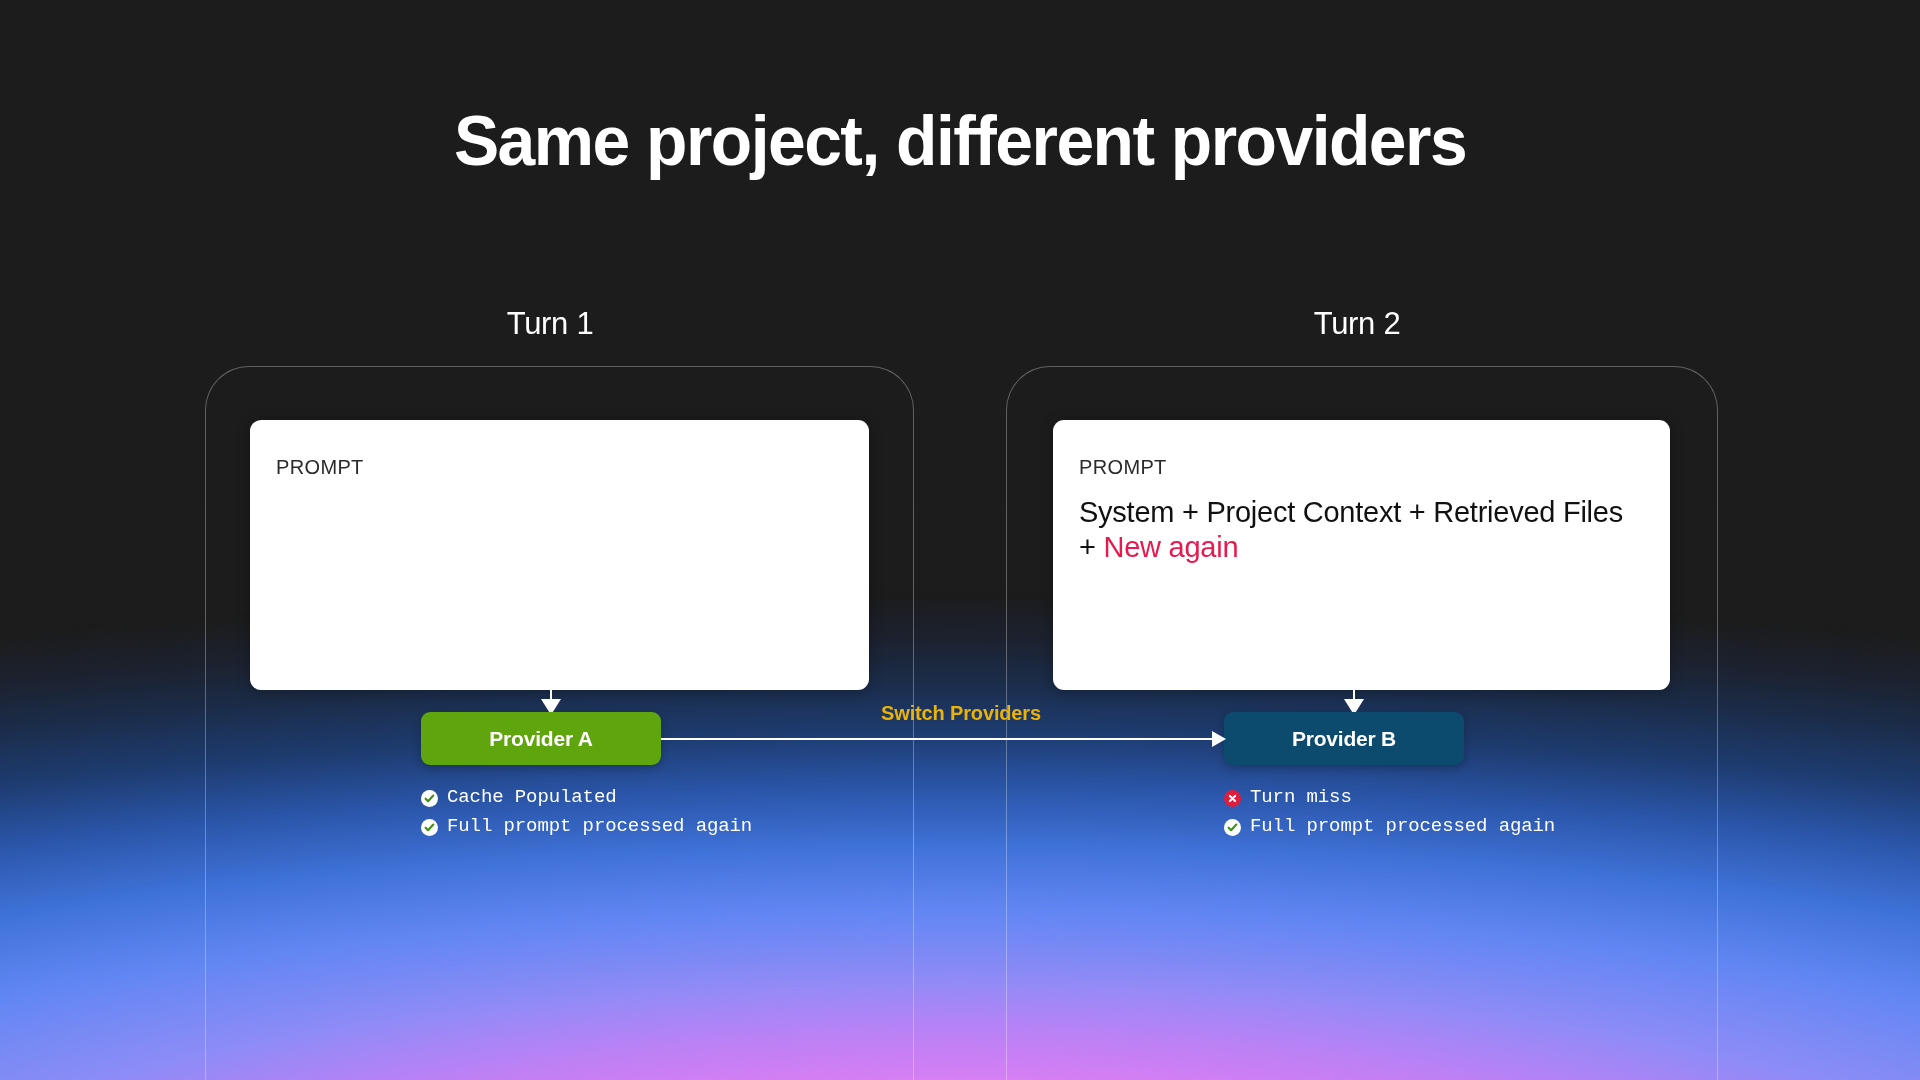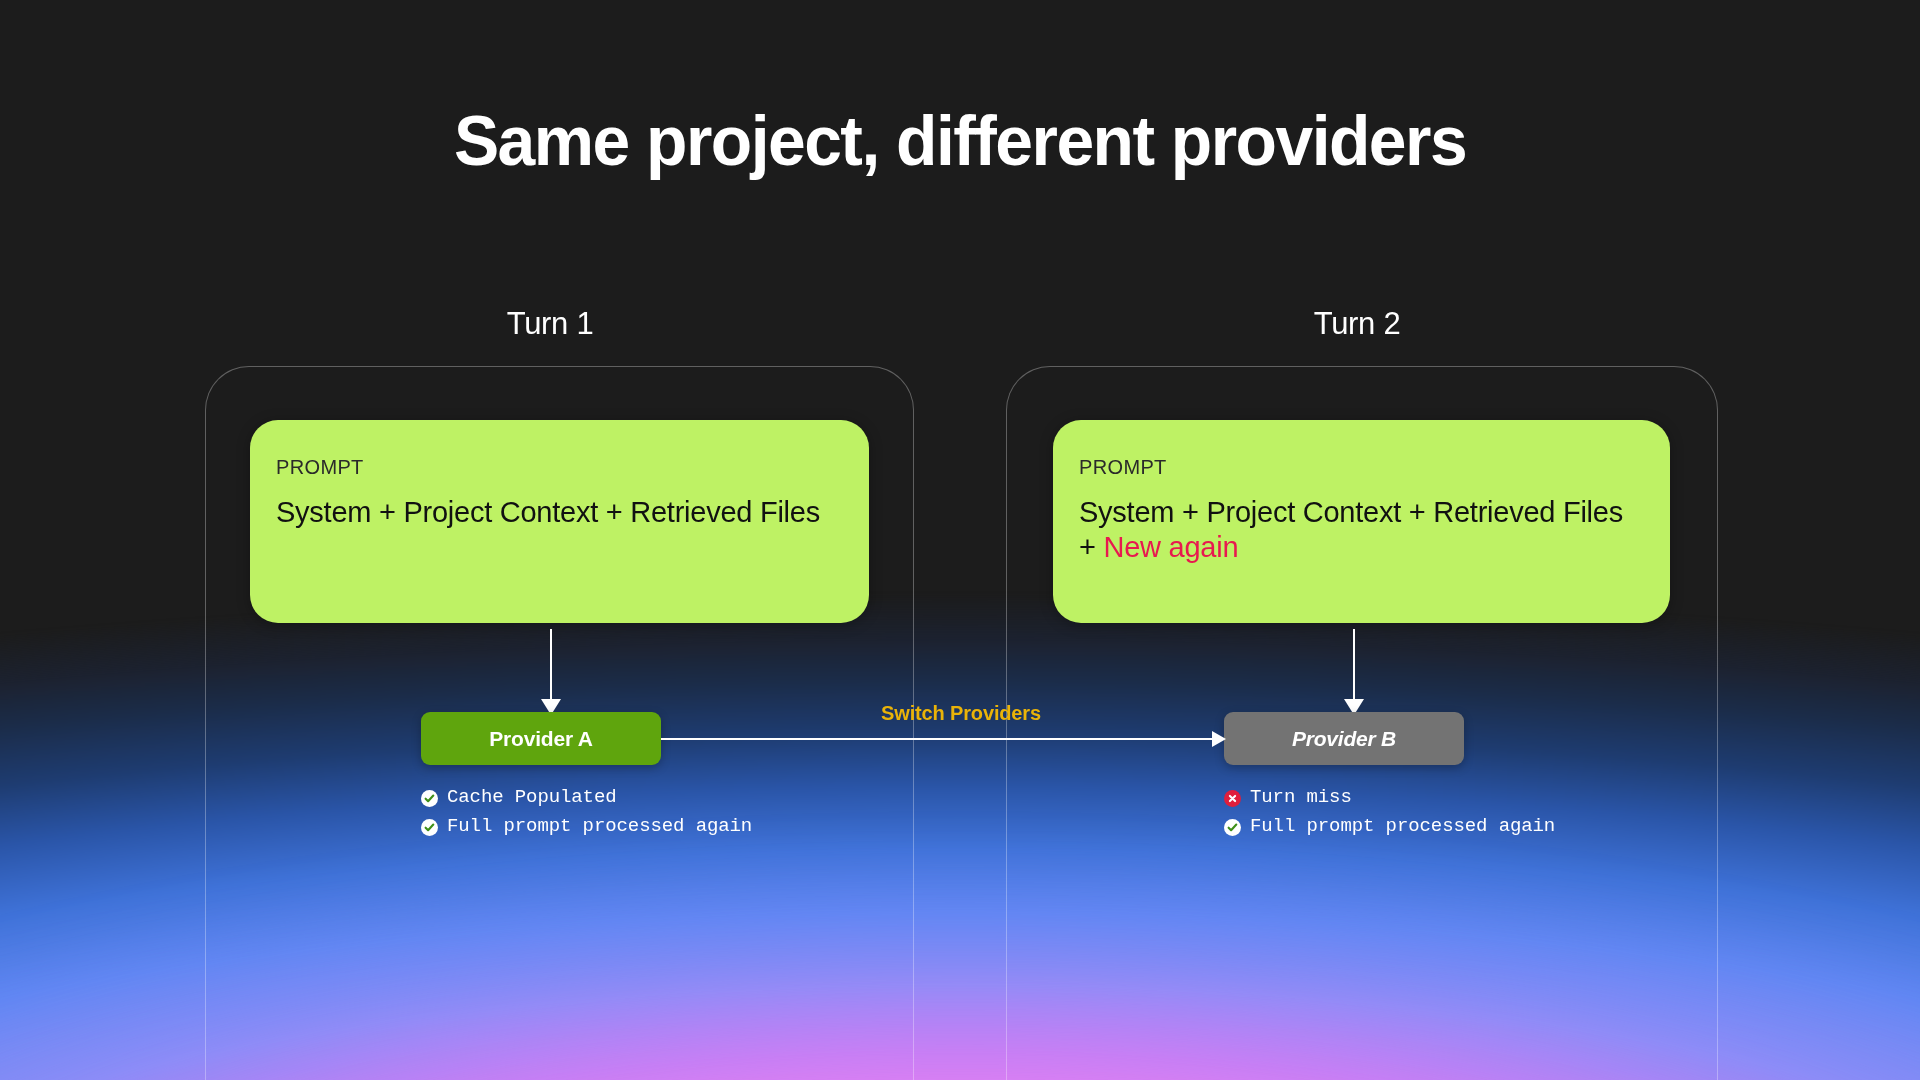--- a/index.html
+++ b/index.html
@@ -66,22 +66,22 @@
     border-bottom:none;
     border-radius:44px 44px 0 0;
     box-sizing:border-box;
     pointer-events:none;
   }
   #panel-left{left:205px;width:709px;}
   #panel-right{left:1006px;width:712px;}
 
   
   .prompt-card{
-    position:absolute;top:420px;height:203px;
-    background:#bef264;border-radius:28px;
+    position:absolute;top:420px;height:270px;
+    background:#ffffff;border-radius:11px;
     box-sizing:border-box;padding:36px 26px 0 26px;
     box-shadow:0 2px 14px rgba(0,0,0,.28);
   }
   #card-left{left:250px;width:619px;}
   #card-right{left:1053px;width:617px;}
 
   .prompt-kicker{
     font-size:20px;color:#2a2a2a;letter-spacing:.35px;margin:0 0 16px 0;
     font-weight:400;
   }
@@ -105,21 +105,21 @@
   }
 
   
   .provider{
     position:absolute;top:712px;height:53px;border-radius:9px;
     display:flex;align-items:center;justify-content:center;
     font-size:21px;font-weight:700;color:#ffffff;letter-spacing:-.2px;
     box-shadow:0 3px 10px rgba(0,0,0,.25);
   }
   #provider-a{left:421px;width:240px;background:#5fa50d;}
-  #provider-b{left:1224px;width:240px;background:#737373;font-style:italic;}
+  #provider-b{left:1224px;width:240px;background:#0c4a6e;}
 
   
   #switch-arrow{
     position:absolute;left:661px;top:731px;width:565px;height:16px;pointer-events:none;
   }
   #switch-arrow .h-shaft{
     position:absolute;left:0;top:7px;height:2px;width:552px;background:#ffffff;
   }
   #switch-arrow .h-head{
     position:absolute;right:0;top:0;width:0;height:0;
@@ -160,21 +160,20 @@
   <div class="title">Same project, different providers</div>
 
   <div class="turn-label" id="turn1-label">Turn 1</div>
   <div class="turn-label" id="turn2-label">Turn 2</div>
 
   <div class="panel" id="panel-left"></div>
   <div class="panel" id="panel-right"></div>
 
   <div class="prompt-card" id="card-left">
     <div class="prompt-kicker">PROMPT</div>
-    <div class="prompt-body"><span>System + Project Context + Retrieved Files</span></div>
   </div>
 
   <div class="prompt-card" id="card-right">
     <div class="prompt-kicker">PROMPT</div>
     <div class="prompt-body"><span>System + Project Context + Retrieved Files + </span><span class="hl-new">New again</span></div>
   </div>
 
   <div class="v-arrow" id="varrow-left">
     <div class="shaft"></div>
     <div class="head"></div>

